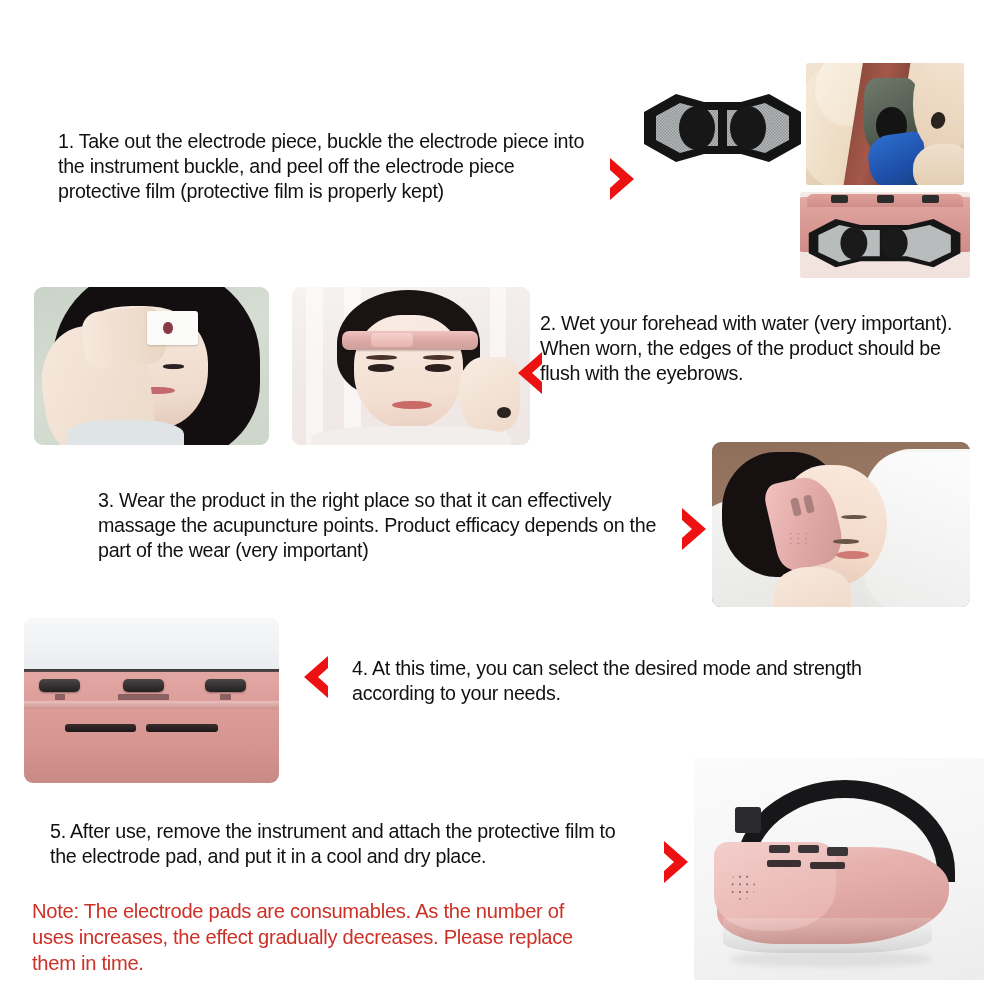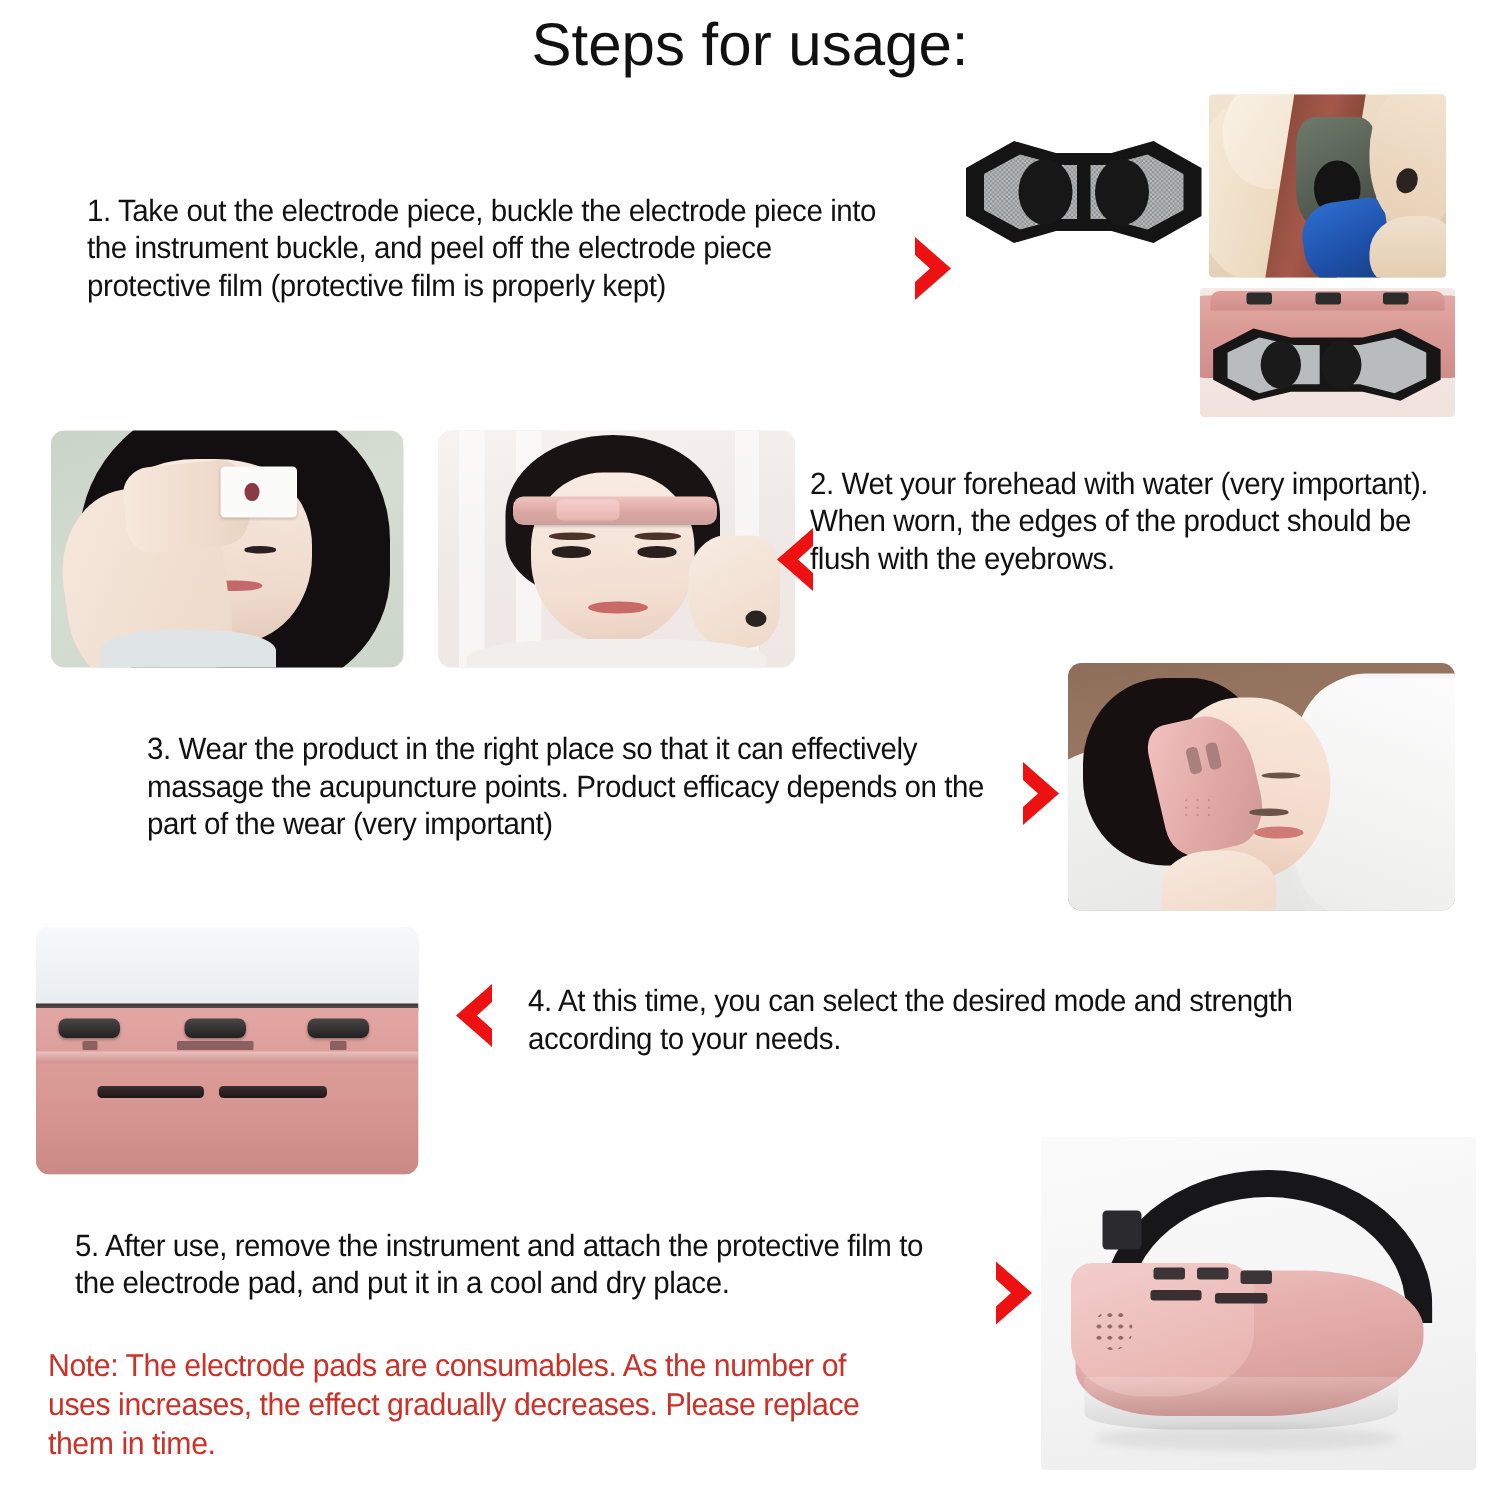--- a/index.html
+++ b/index.html
@@ -174,21 +174,20 @@
   .p5-slot{position:absolute;height:3%;background:#3a3032;border-radius:2px;}
   .p5-btn{position:absolute;height:4%;background:#3c3537;border-radius:2px;}
   .p5-shadow{left:12%;bottom:6%;width:70%;height:7%;background:rgba(0,0,0,.07);
      border-radius:50%;filter:blur(3px);}
 </style>
 </head>
 <body>
 
 <div class="page">
 
-  <div class="title">Steps for usage:</div>
 
   <div class="step-text" style="left:58px;top:128px;width:560px;">1. Take out the electrode piece, buckle the electrode piece into the instrument buckle, and peel off the electrode piece protective film (protective film is properly kept)</div>
 
   <div class="chev" style="left:604px;top:155px;">
     <svg width="38" height="48" viewBox="0 0 38 48">
       <path d="M6 3 L30 24 L6 45 L6 33 L16 24 L6 15 Z" fill="#ee1111"></path>
     </svg>
   </div>
 
   <div class="elec-wrap" style="left:630px;top:78px;width:185px;height:100px;">

